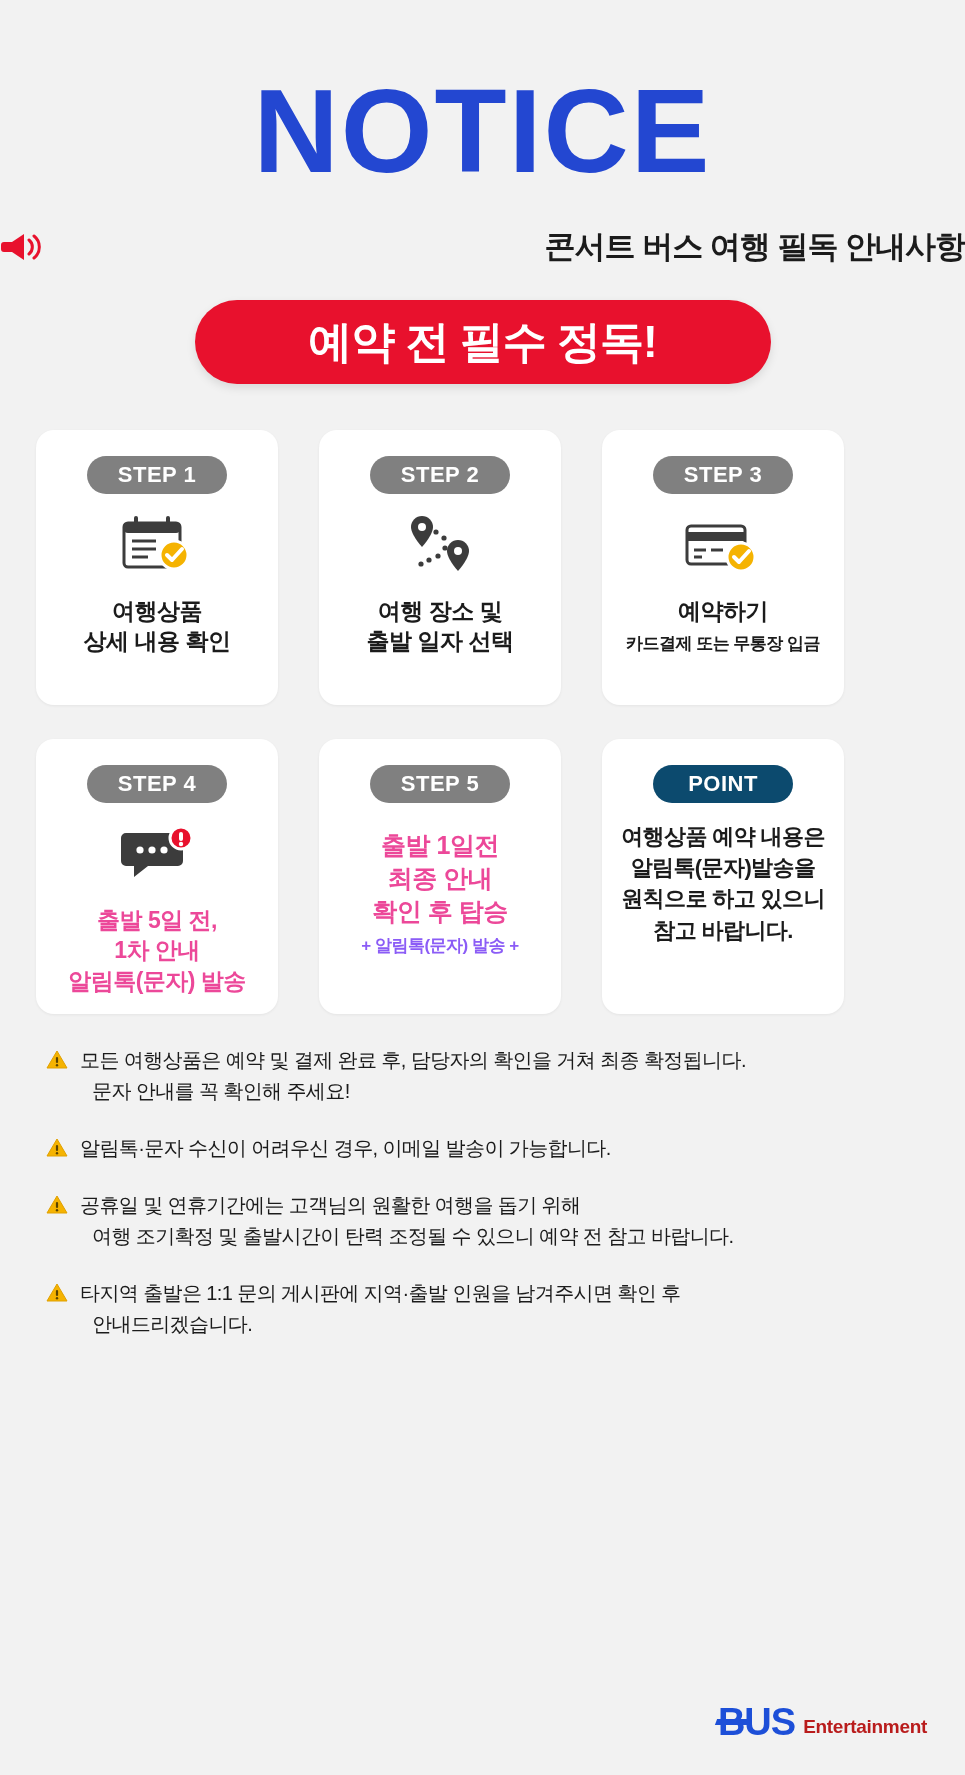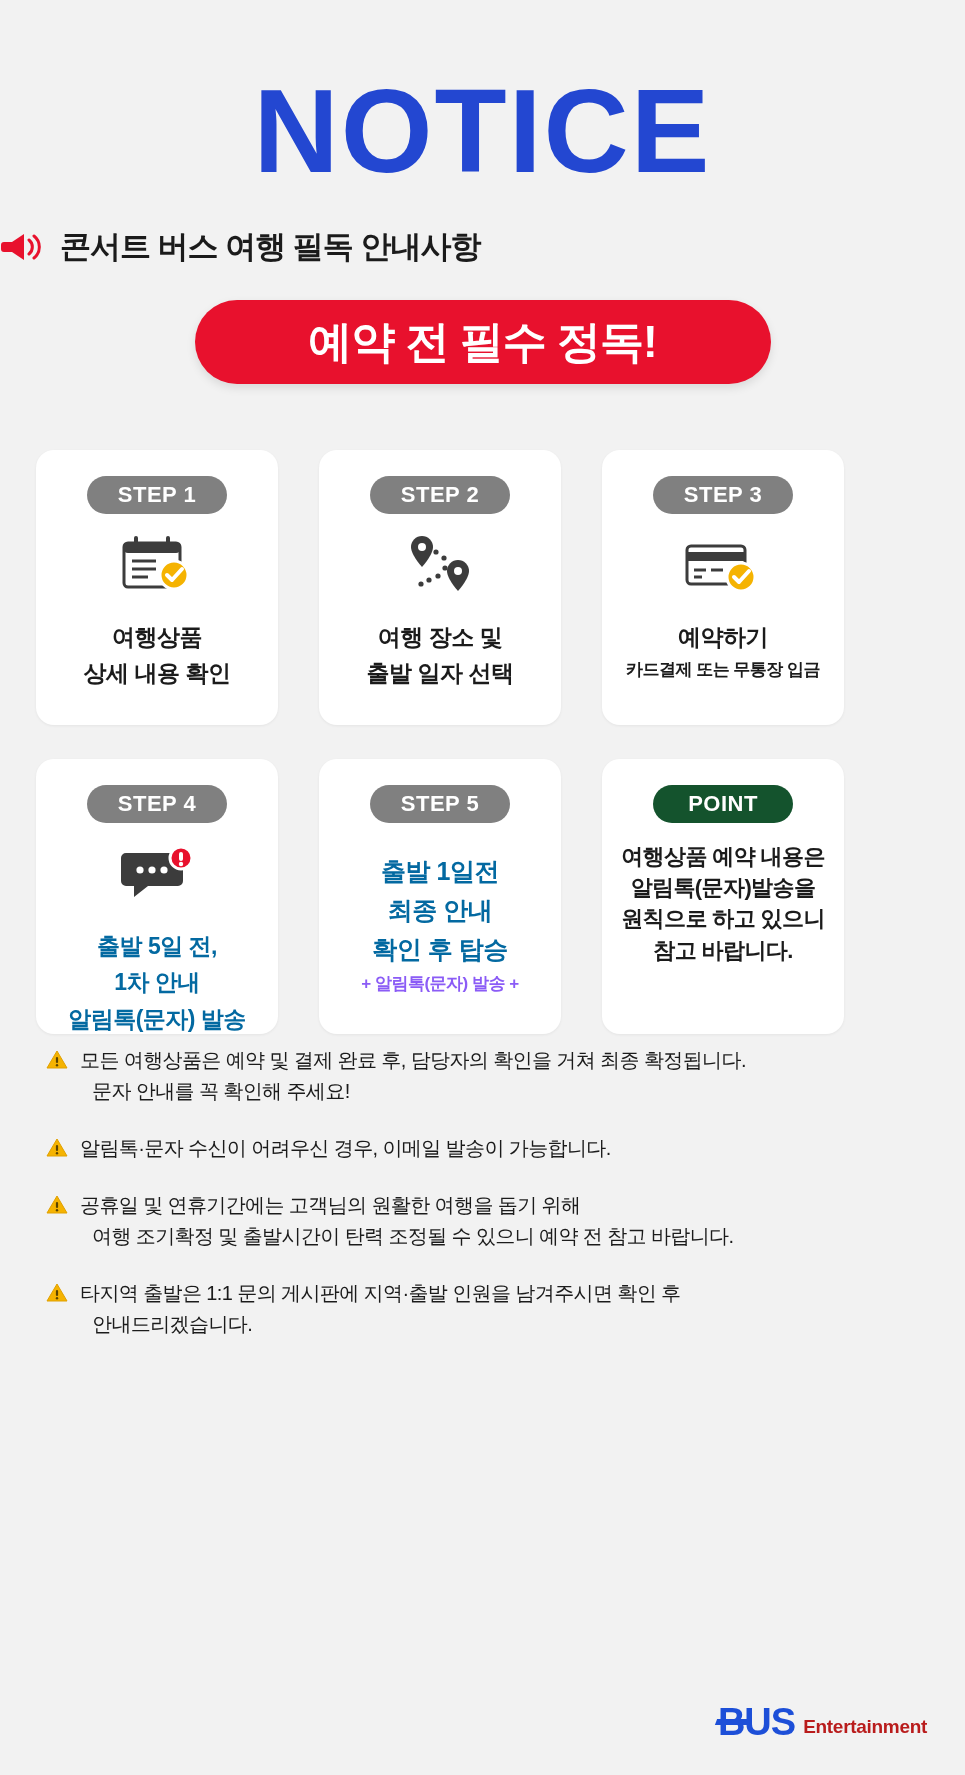--- a/index.html
+++ b/index.html
@@ -25,21 +25,21 @@
     font-weight: 700;
     letter-spacing: 2px;
     color: #2347d1;
     line-height: 1;
     padding-top: 72px;
     font-family: "Liberation Sans", "DejaVu Sans", sans-serif;
   }
   .subtitle-row {
     display: flex;
     align-items: center;
-    justify-content: flex-start;
+    justify-content: space-between;
     gap: 16px;
     margin-top: 36px;
   }
   .subtitle-text {
     font-size: 31px;
     font-weight: 700;
     color: #1b1b1b;
     letter-spacing: -1px;
   }
   .megaphone {
@@ -64,21 +64,21 @@
     color: #ffffff;
     font-size: 44px;
     font-weight: 700;
     letter-spacing: -1px;
   }
 
   
   .steps {
     position: absolute;
     left: 36px;
-    top: 450px;
+    top: 430px;
     width: 893px;
     display: grid;
     grid-template-columns: repeat(3, 242px);
     grid-gap: 34px 41px;
   }
   .card {
     background: #ffffff;
     border-radius: 18px;
     width: 242px;
     height: 275px;
@@ -95,49 +95,48 @@
     min-width: 140px;
     height: 38px;
     padding: 0 20px;
     border-radius: 19px;
     background: #808080;
     color: #ffffff;
     font-size: 22px;
     font-weight: 700;
     letter-spacing: 0.5px;
   }
-  .badge.point { background: #14532d; }
+  .badge.point { background: #0c4a6e; }
 
   .icon-area {
     height: 86px;
     display: flex;
     align-items: center;
     justify-content: center;
     margin-top: 10px;
   }
   .card-body {
     text-align: center;
     margin-top: 6px;
     line-height: 1.32;
   }
   .card-main {
     font-size: 23px;
     font-weight: 700;
     color: #1b1b1b;
     letter-spacing: -0.5px;
-    margin-top: 6px;
   }
   .card-sub {
     font-size: 17px;
     font-weight: 700;
     color: #1b1b1b;
     margin-top: 7px;
     letter-spacing: -0.5px;
   }
-  .card-main.red { color: #0369a1; }
+  .card-main.red { color: #ec4899; }
   .card-main.big { font-size: 25px; }
   .card-sub.black { color: #8b5cf6; }
   .card-text-block {
     text-align: center;
     font-size: 22px;
     font-weight: 700;
     color: #1b1b1b;
     line-height: 1.42;
     letter-spacing: -0.6px;
     margin-top: 18px;

